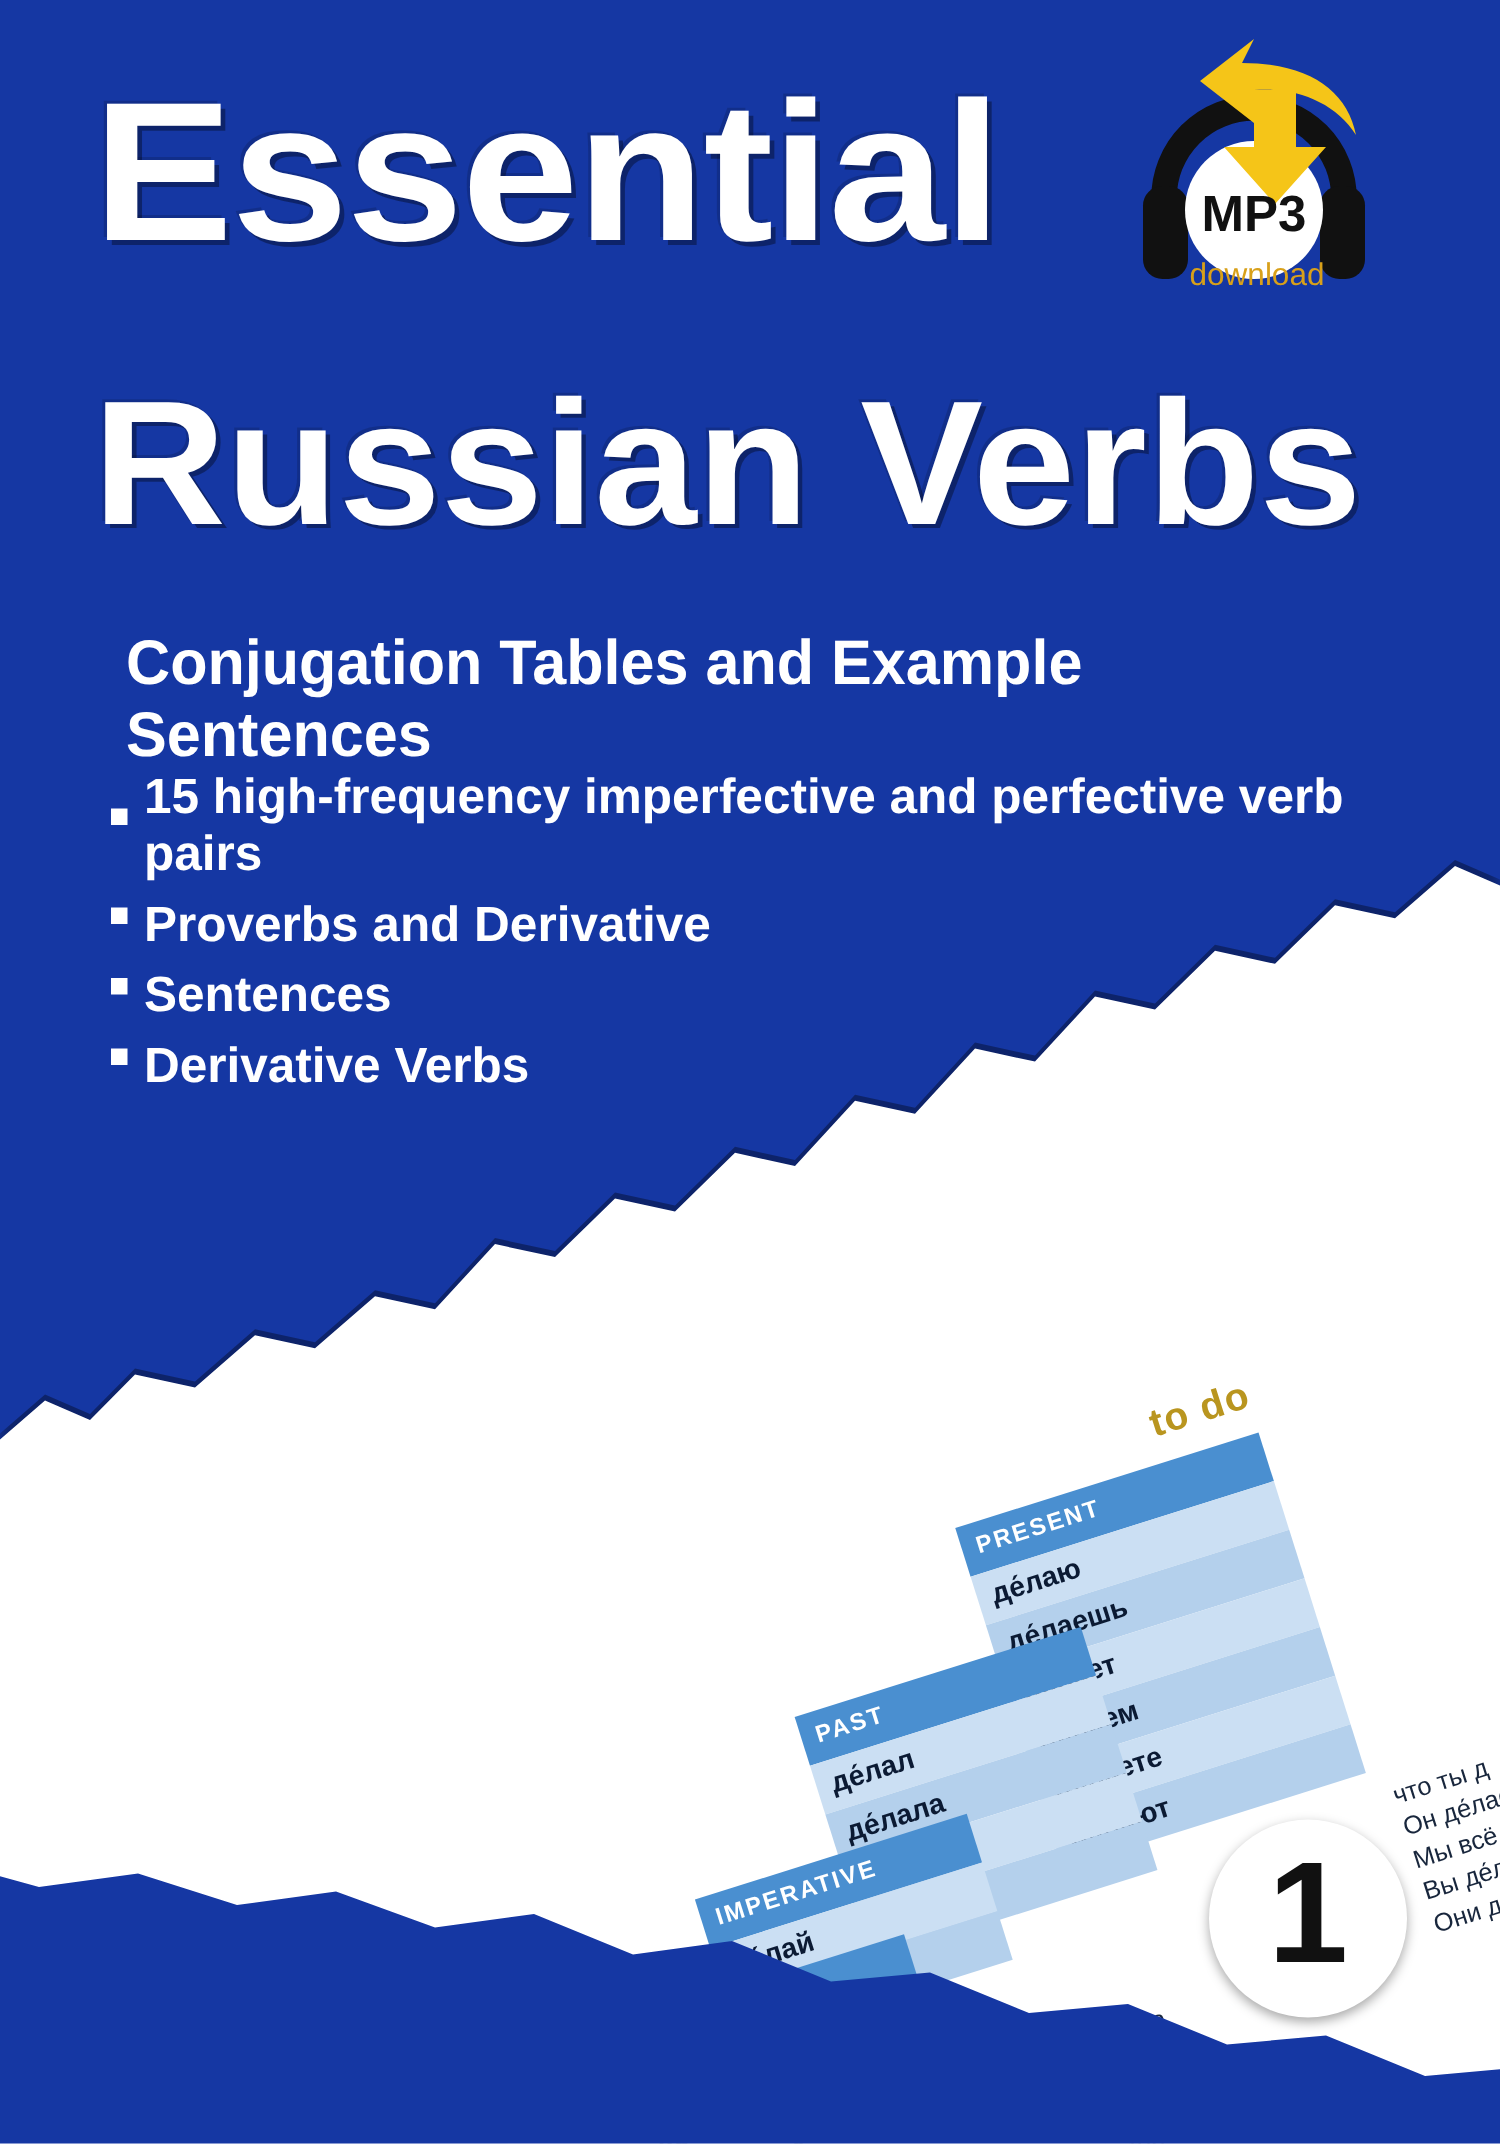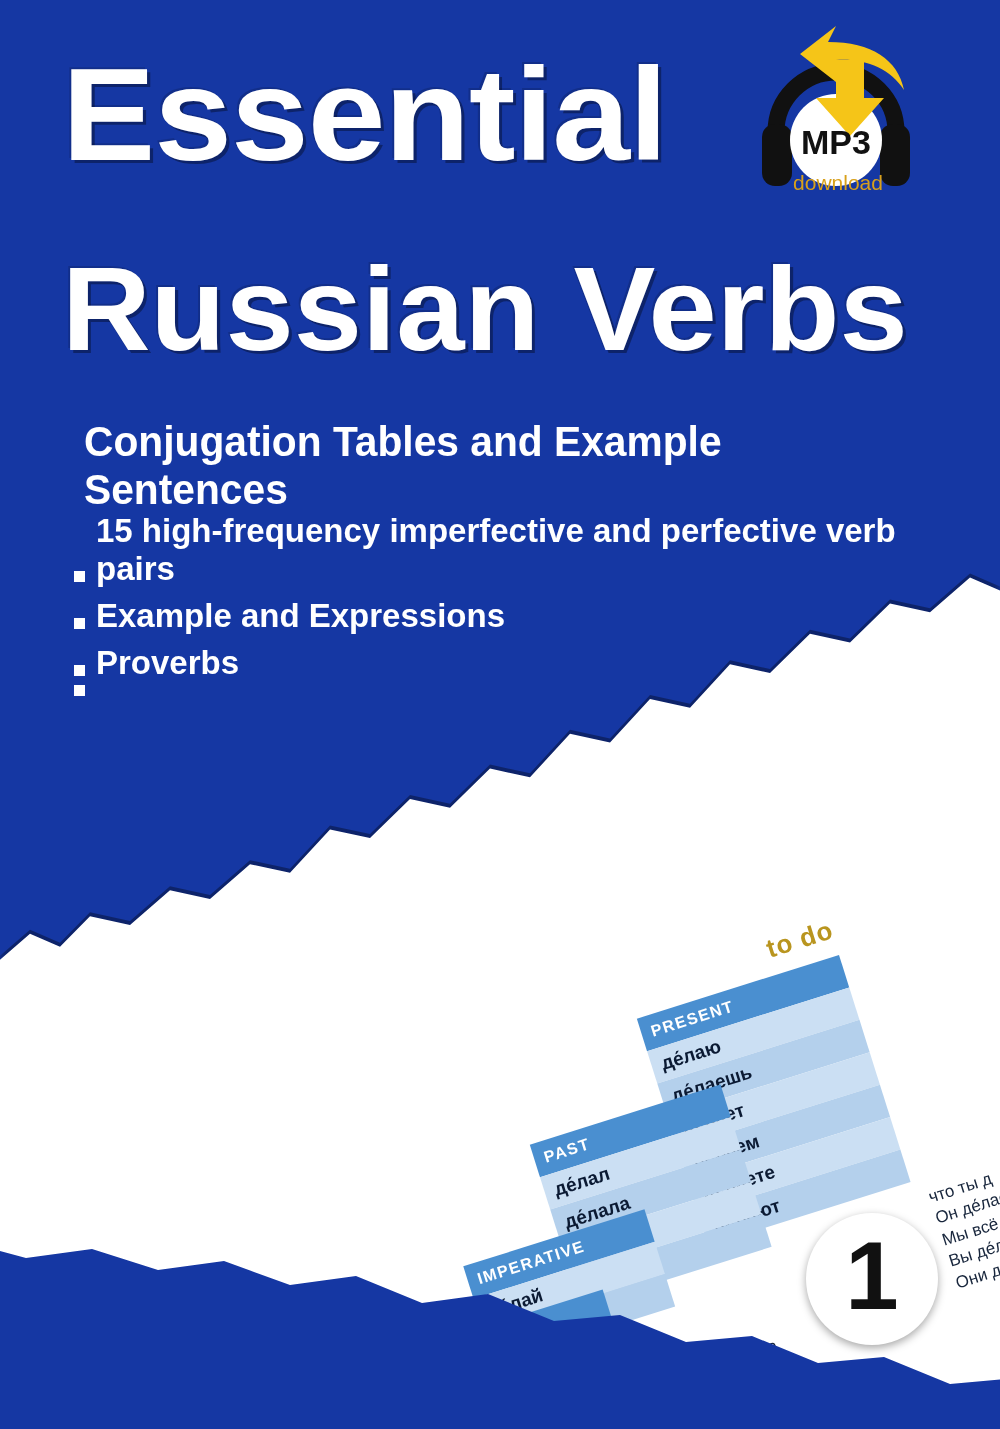--- a/index.html
+++ b/index.html
@@ -115,21 +115,21 @@
   }
   .bullets {
     position: absolute;
     left: 74px;
     top: 512px;
     width: 900px;
     color: #ffffff;
   }
   .bullet {
     display: flex;
-    align-items: flex-end;
+    align-items: center;
     font-size: 33px;
     font-weight: bold;
     margin-bottom: 9px;
     font-family: "Liberation Sans", sans-serif;
   }
   .bullet .dot {
     width: 11px;
     height: 11px;
     background: #ffffff;
     margin-right: 11px;
@@ -332,28 +332,29 @@
   <div class="title-line2">Russian Verbs</div>
   <div class="subtitle">Conjugation Tables and Example Sentences</div>
 
   <div class="bullets">
     <div class="bullet">
       <span class="dot"></span>
       <span>15 high-frequency imperfective and perfective verb pairs</span>
     </div>
     <div class="bullet">
       <span class="dot"></span>
-      <span>Example and Expressions</span>
+      <span>Proverbs and Derivative</span>
     </div>
     <div class="bullet">
       <span class="dot"></span>
-      <span>Proverbs</span>
+      <span>Sentences</span>
     </div>
     <div class="bullet">
       <span class="dot"></span>
+      <span>Derivative Verbs</span>
     </div>
   </div>
 
   <div class="num-badge">
     <span>1</span>
   </div>
 
 </div>
 
 </body></html>

